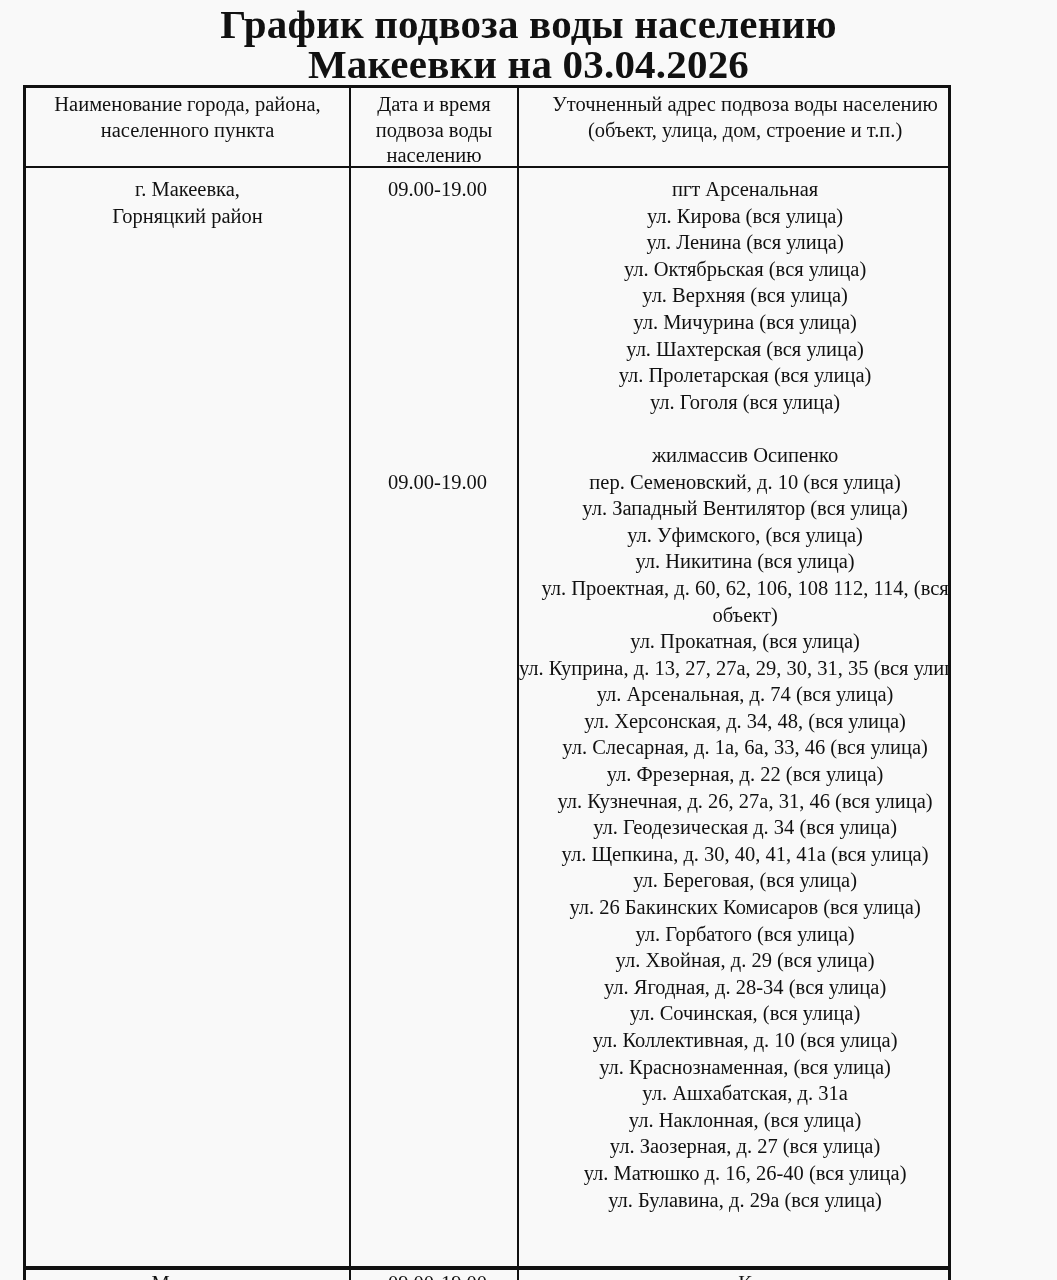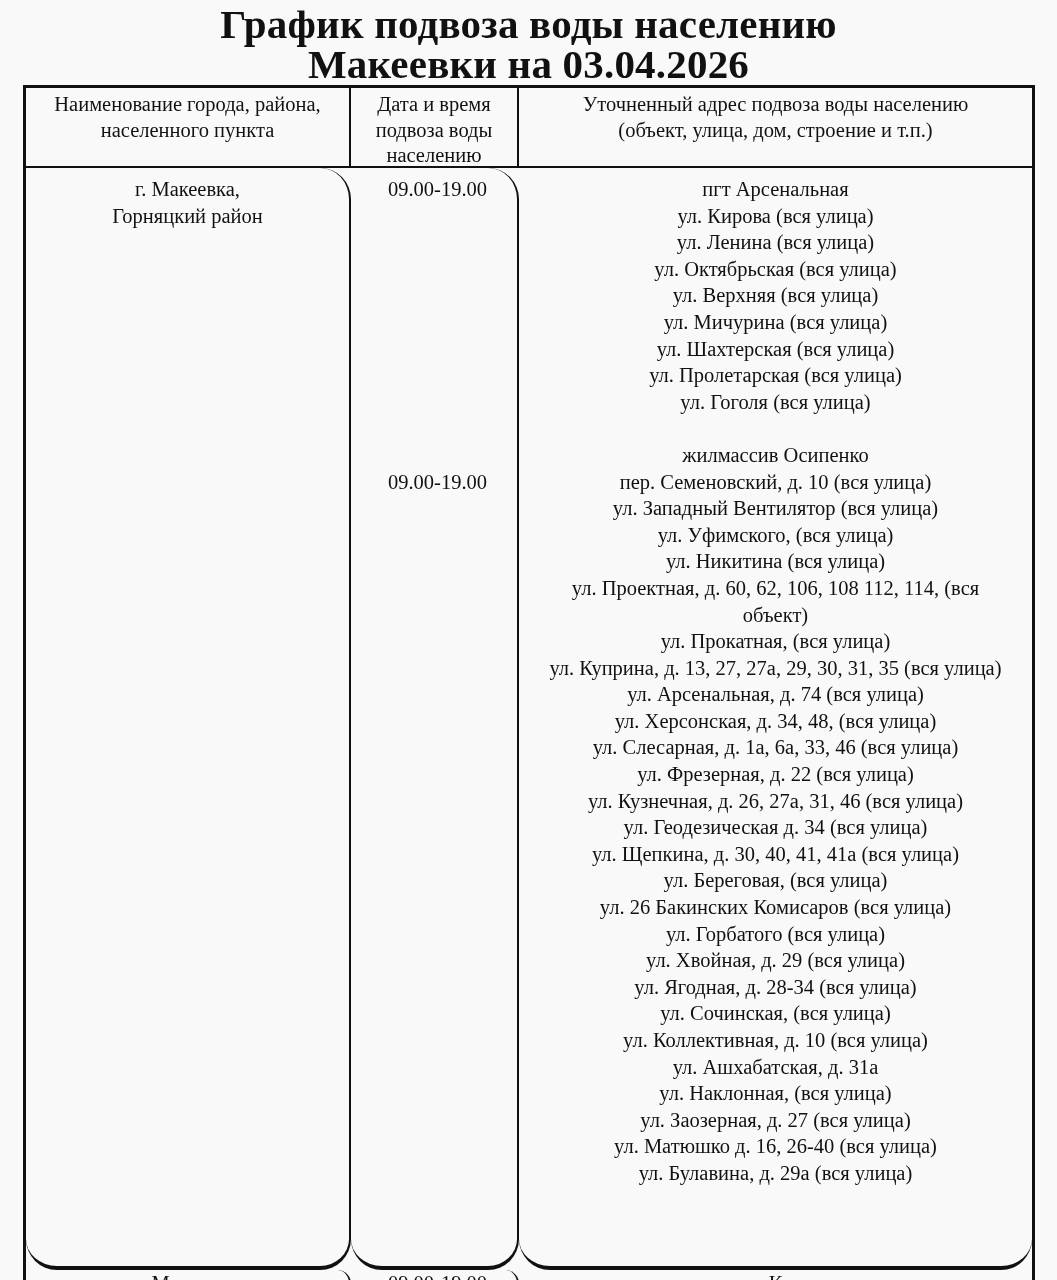--- a/index.html
+++ b/index.html
@@ -12,21 +12,21 @@
     font-family: "Liberation Serif", "DejaVu Serif", serif;
   }
   .title {
     position: absolute; top: 4px; left: 0; width: 100%;
     text-align: center; font-weight: bold;
     font-size: 41px; line-height: 40px;
     letter-spacing: 0.2px;
   }
   .schedule-table {
     position: absolute; left: 23px; top: 85px;
-    width: 1012px; height: 1195px;
+    width: 928px; height: 1195px;
     border: 3px solid #111; border-bottom: none;
     display: grid;
     grid-template-columns: 325px 168px 1fr;
     grid-template-rows: 80px 1102px 1fr;
     overflow: hidden;
     background: transparent;
   }
   .cell {
     text-align: center;
     font-size: 20.5px;
@@ -36,21 +36,20 @@
   .th {
     border-bottom: 2px solid #111;
     padding-top: 4px;
     line-height: 25.5px;
     white-space: pre-line;
   }
   .body {
     padding-top: 8px;
     border-bottom: 4px solid #111;
     line-height: 26.6px;
-    border-radius: 31px;
   }
   .body.partial { padding-top: 0; border-bottom: none; }
   .line { min-height: 26.6px; line-height: 26.6px; white-space: nowrap; }
   .c2.body { position: relative; }
   .abs { position: absolute; left: 0; right: 0; padding-left: 7px; }
 </style>
 </head>
 <body>
 
 <div class="title">
@@ -102,20 +101,21 @@
       <div class="line">ул. Кузнечная, д. 26, 27а, 31, 46 (вся улица)</div>
       <div class="line">ул. Геодезическая д. 34 (вся улица)</div>
       <div class="line">ул. Щепкина, д. 30, 40, 41, 41а (вся улица)</div>
       <div class="line">ул. Береговая, (вся улица)</div>
       <div class="line">ул. 26 Бакинских Комисаров (вся улица)</div>
       <div class="line">ул. Горбатого (вся улица)</div>
       <div class="line">ул. Хвойная, д. 29 (вся улица)</div>
       <div class="line">ул. Ягодная, д. 28-34 (вся улица)</div>
       <div class="line">ул. Сочинская, (вся улица)</div>
       <div class="line">ул. Коллективная, д. 10 (вся улица)</div>
+      <div class="line">ул. Краснознаменная, (вся улица)</div>
       <div class="line">ул. Ашхабатская, д. 31а</div>
       <div class="line">ул. Наклонная, (вся улица)</div>
       <div class="line">ул. Заозерная, д. 27 (вся улица)</div>
       <div class="line">ул. Матюшко д. 16, 26-40 (вся улица)</div>
       <div class="line">ул. Булавина, д. 29а (вся улица)</div>
     </div>
     <div class="cell body c1 partial">
       <div class="line">г. Макеевка,</div>
     </div>
     <div class="cell body c2 partial">

